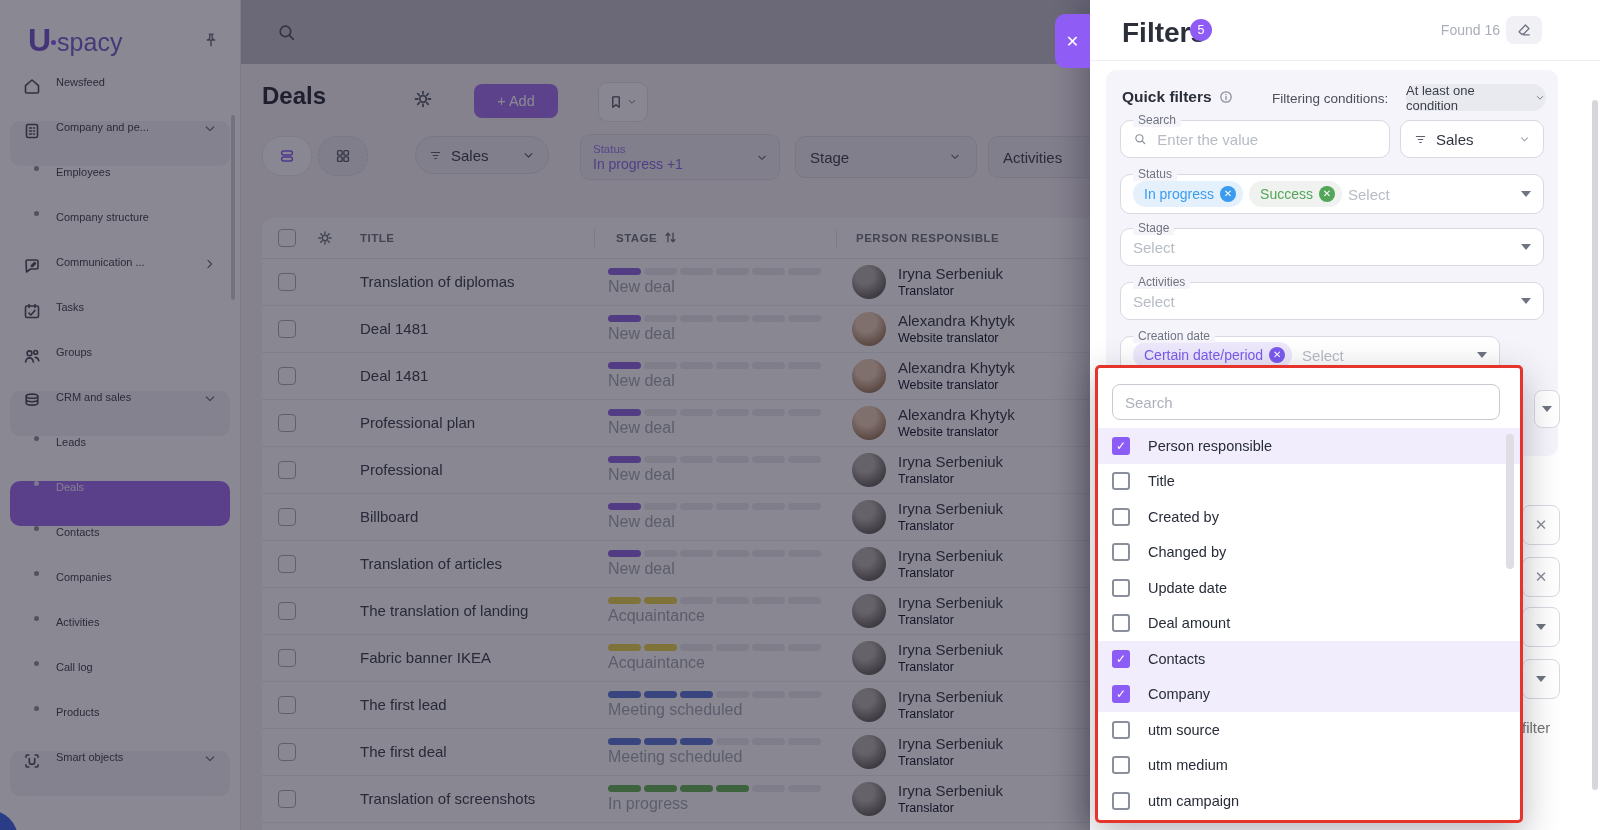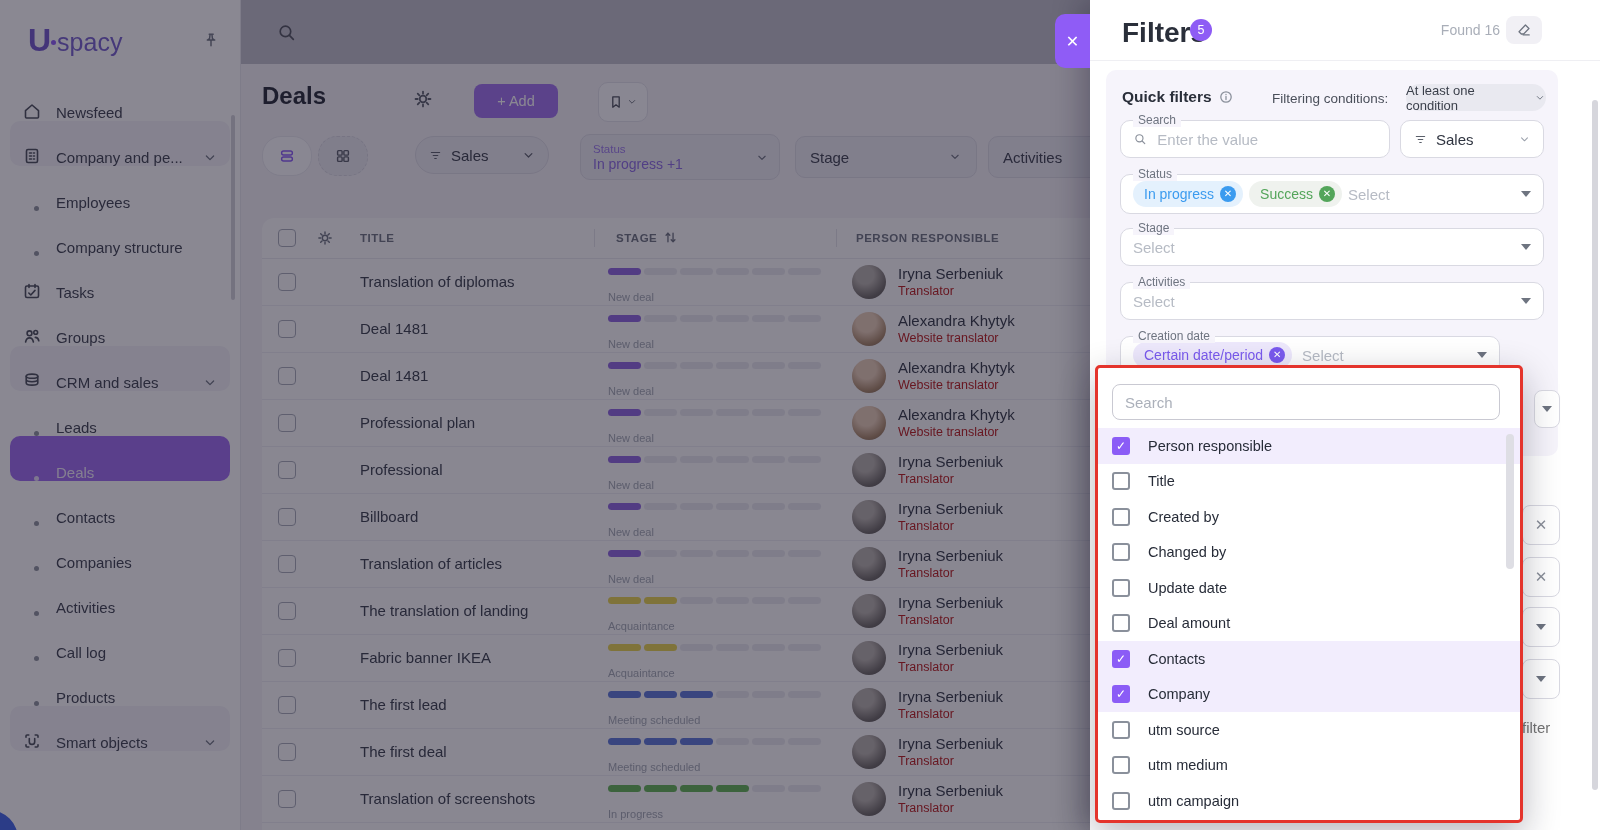--- a/index.html
+++ b/index.html
@@ -10,21 +10,21 @@
 
   
   #sidebar{position:absolute;left:0;top:0;width:240px;height:830px;background:#FFFFFF;border-right:1px solid #E7E6EC;z-index:1}
   .logo-row{display:flex;align-items:center;justify-content:space-between;padding:20px 20px 8px 28px;height:40px}
   .logo{display:flex;align-items:baseline;cursor:pointer}
   .logo-u{font-size:32px;font-weight:800;color:#7258CC;letter-spacing:-1px}
   .logo-dot{width:5px;height:5px;border-radius:50%;background:#8F5CF6;margin:0 1px 14px 1px;align-self:flex-end}
   .logo-rest{font-size:25px;font-weight:400;color:#7761CE}
   .pin{width:18px;height:18px;color:#6E7480}
   #side-nav{padding:8px 10px 0}
-  .nav-item{height:45px;display:flex;align-items:flex-end;gap:14px;padding:0 12px;border-radius:10px;font-size:15px;color:#3E4350;cursor:pointer}
+  .nav-item{height:45px;display:flex;align-items:flex-start;gap:14px;padding:0 12px;border-radius:10px;font-size:11px;color:#3E4350;cursor:pointer}
   .nav-item .ic{width:20px;height:20px;color:#4A4F5A;flex:0 0 auto}
   .nav-item.child{padding-left:24px;gap:17px}
   .nav-item.child .ic{width:5px;height:5px}
   .bullet{width:5px;height:5px;border-radius:50%;background:#8F949E}
   .nav-item.group{background:#F4F3F8}
   .nav-item.active{background:#9E6CF0;color:#F2ECFB}
   .nav-item.active .bullet{background:#E6DCF8}
   .nav-item .chev{margin-left:auto;width:16px;height:16px;color:#6E7480}
   #side-scrollbar{position:absolute;left:231px;top:115px;width:4px;height:185px;border-radius:2px;background:#D2D2D9}
 
@@ -73,26 +73,26 @@
   .h-person{position:absolute;left:594px}
   .vdiv{position:absolute;top:11px;width:1px;height:18px;background:#E3E3E9}
   .vdiv.d1{left:332px}.vdiv.d2{left:574px}
   .cb{width:18px;height:18px;border:1.5px solid #A8ADB8;border-radius:4px;background:transparent;box-sizing:border-box;cursor:pointer}
   .trow{position:relative;height:46px;border-bottom:1px solid #EDEDF2;cursor:pointer}
   .trow .cb{position:absolute;left:16px;top:14px}
   .t-title{position:absolute;left:98px;top:14px;font-size:15px;color:#3A404C}
   .stagecell{position:absolute;left:346px;top:9px}
   .segs{display:flex;gap:3px}
   .seg{width:33px;height:7px;border-radius:3.5px}
-  .t-stage-label{font-size:11px;color:#A3A9B3;margin-top:16px}
+  .t-stage-label{font-size:16px;color:#A3A9B3;margin-top:3px}
   .avatar{position:absolute;left:590px;top:6px;width:34px;height:34px;border-radius:50%}
   .avatar--iryna{background:radial-gradient(circle at 38% 30%,#B7B2AC 0 28%,#6E6A66 70%,#4E4A48 100%)}
   .avatar--alexandra{background:radial-gradient(circle at 42% 30%,#E9CEB7 0 32%,#A98868 70%,#6F5A48 100%)}
   .p-name{position:absolute;left:636px;top:6px;font-size:15px;color:#333945}
-  .p-role{position:absolute;left:636px;top:25px;font-size:12.5px;color:#b91c1c}
+  .p-role{position:absolute;left:636px;top:25px;font-size:12.5px;color:#0f172a}
 
   
   #overlay{position:absolute;left:0;top:0;width:1090px;height:830px;background:rgba(21,17,37,.5);z-index:40}
   #chat-widget{position:absolute;left:-40px;top:810px;width:58px;height:58px;border-radius:50%;background:#4166E8;z-index:2;cursor:pointer}
 
   
   #panel{position:absolute;left:1090px;top:0;width:510px;height:830px;background:#fff;z-index:50;box-shadow:-10px 0 26px rgba(18,16,40,.28)}
   #panel-close{position:absolute;left:-35px;top:14px;width:35px;height:54px;border:none;border-radius:10px 0 0 10px;background:#8F5CF6;color:#fff;font-size:16px;cursor:pointer;font-family:inherit}
   .p-head{position:relative;height:60px}
   .p-title{position:absolute;left:32px;top:17px;font-size:28px;font-weight:700;color:#2A2F3A}
@@ -193,20 +193,34 @@
 
   </div>
         <div class="nav-item child">
     <span class="ic bullet"></span>
     <span class="lbl">Company structure</span>
 
   </div>
         <div class="nav-item root">
     <span class="ic">
             <svg viewBox="0 0 20 20" fill="none" stroke="currentColor" stroke-width="1.6" stroke-linecap="round" stroke-linejoin="round">
+              <path d="M4 5.5A1.5 1.5 0 0 1 5.5 4h9A1.5 1.5 0 0 1 16 5.5v6a1.5 1.5 0 0 1-1.5 1.5H8.5L4.5 16z"></path>
+              <path d="M12.5 6.5l1 1-3 3h-1v-1z"></path>
+            </svg>
+          </span>
+    <span class="lbl">Communication ...</span>
+    <span class="chev ic">
+            <svg viewBox="0 0 20 20" fill="none" stroke="currentColor" stroke-width="1.6" stroke-linecap="round" stroke-linejoin="round">
+              <path d="M7.5 5.5 12 10l-4.5 4.5"></path>
+            </svg>
+          </span>
+  </div>
+        <div class="nav-item root">
+    <span class="ic">
+            <svg viewBox="0 0 20 20" fill="none" stroke="currentColor" stroke-width="1.6" stroke-linecap="round" stroke-linejoin="round">
               <rect x="3.5" y="5" width="13" height="11.5" rx="1.5"></rect>
               <path d="M7 3.5v3m6-3v3M6.8 12l2 2 4.2-4.6"></path>
             </svg>
           </span>
     <span class="lbl">Tasks</span>
 
   </div>
         <div class="nav-item root">
     <span class="ic">
             <svg viewBox="0 0 20 20" fill="none" stroke="currentColor" stroke-width="1.6" stroke-linecap="round" stroke-linejoin="round">

